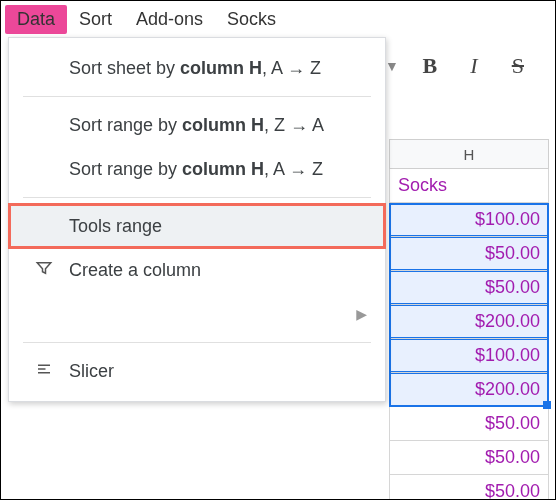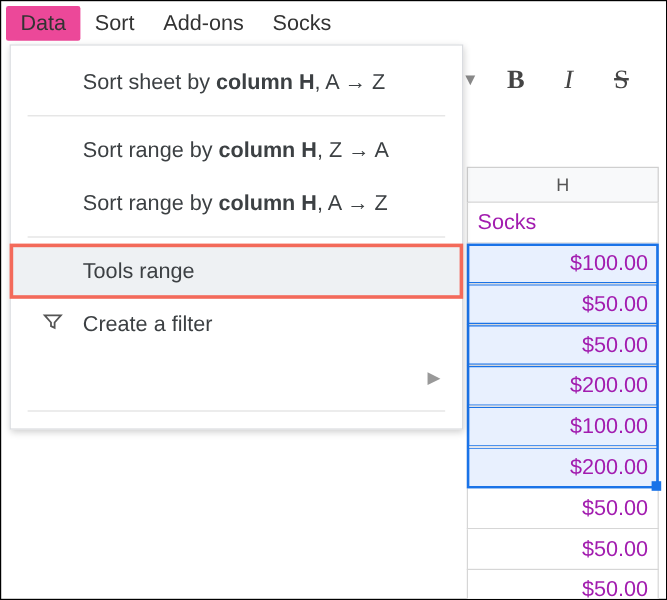--- a/index.html
+++ b/index.html
@@ -165,26 +165,34 @@
   <div class="dd-sep"></div>
   <div class="dd-item highlight">
     <span>Tools range</span>
   </div>
   <div class="dd-item">
     <span class="lead-icon">
       <svg width="18" height="18" viewBox="0 0 24 24">
           <path fill="none" stroke="#555" stroke-width="2" d="M3 5h18l-7 8v6l-4-2v-4z"></path>
         </svg>
     </span>
-    <span>Create a filter</span>
+    <span>Create a column</span>
   </div>
   <div class="dd-item">
     <span class="arrow-sub">▶</span>
   </div>
   <div class="dd-sep"></div>
+  <div class="dd-item">
+    <span class="lead-icon">
+      <svg width="18" height="18" viewBox="0 0 24 24">
+          <path stroke="#555" stroke-width="2" fill="none" d="M4 7h16M4 12h10M4 17h16"></path>
+        </svg>
+    </span>
+    <span>Slicer</span>
+  </div>
 </div>
 
 <div class="toolbar-right">
   <span class="tb-dd">▼</span>
   <span class="tb-btn" style="font-weight:bold">B</span>
   <span class="tb-btn italic">I</span>
   <span class="tb-btn strike">S</span>
 </div>
 
 <div class="sheet">

